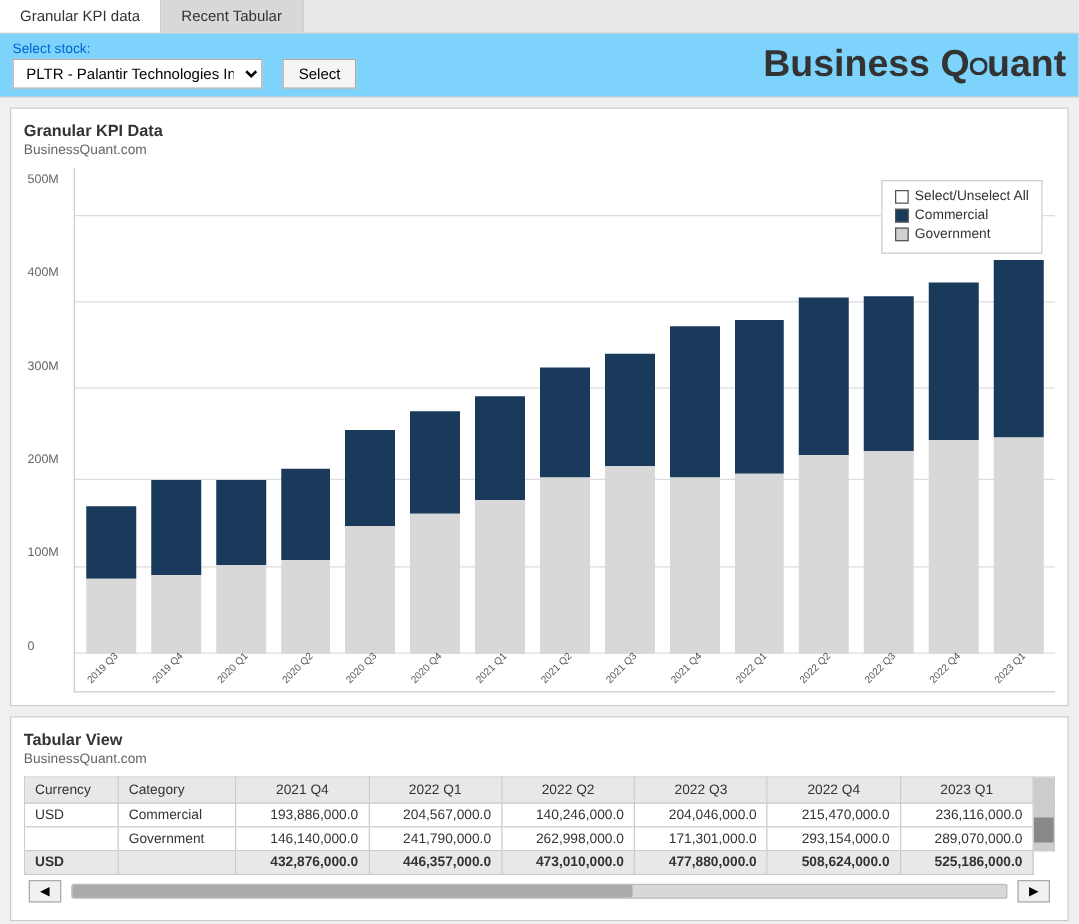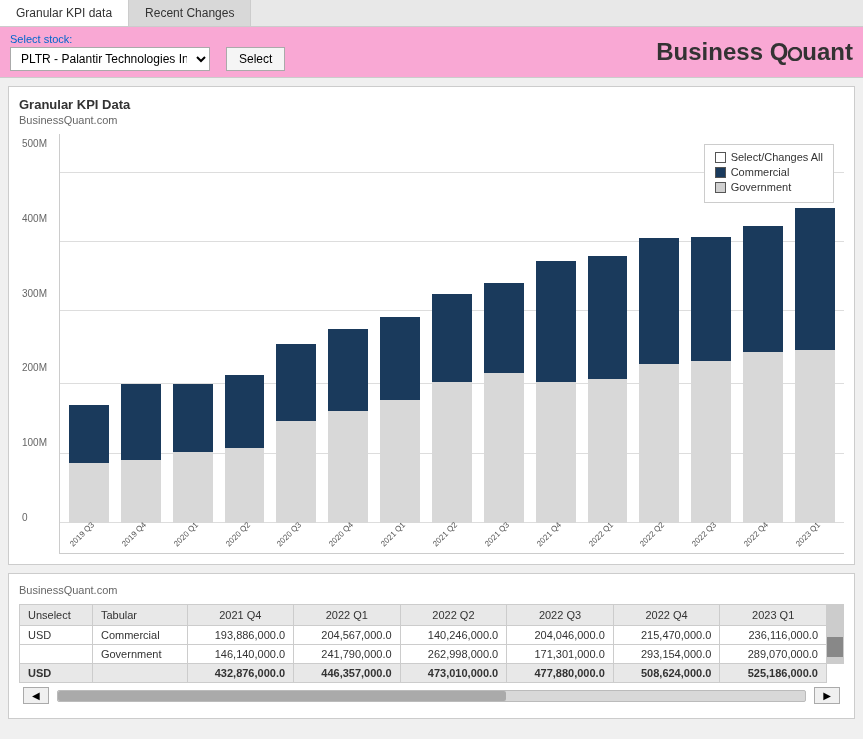--- a/index.html
+++ b/index.html
@@ -2,27 +2,27 @@
 <html><head>
   <meta charset="utf-8">
   <style>
     * { box-sizing: border-box; margin: 0; padding: 0; }
     body { font-family: Arial, sans-serif; font-size: 12px; background: #f0f0f0; color: #333; }
 
     .tabs { display: flex; background: #e8e8e8; border-bottom: 1px solid #ccc; }
     .tab { padding: 6px 16px; cursor: pointer; font-size: 12px; border-right: 1px solid #ccc; background: #d8d8d8; }
     .tab.active { background: #fff; border-bottom: none; }
 
-    .toolbar { display: flex; align-items: center; padding: 6px 10px; background: #f9a8d4; border-bottom: 1px solid #ccc; gap: 16px; }
+    .toolbar { display: flex; align-items: center; padding: 6px 10px; background: #7dd3fc; border-bottom: 1px solid #ccc; gap: 16px; }
     .toolbar-group { display: flex; flex-direction: column; }
     .toolbar-label { font-size: 11px; color: #0066cc; margin-bottom: 2px; }
     .toolbar-select { font-size: 12px; padding: 3px 6px; border: 1px solid #aaa; background: #fff; width: 200px; }
     .toolbar-select-small { width: 180px; }
     .reset-btn { padding: 4px 12px; font-size: 12px; border: 1px solid #aaa; background: #f5f5f5; cursor: pointer; margin-top: 14px; }
-    .logo { margin-left: auto; font-size: 24px; font-weight: bold; color: #333; }
+    .logo { margin-left: auto; font-size: 30px; font-weight: bold; color: #333; }
     .logo span { color: #333; }
 
     .main-content { padding: 8px; background: #f0f0f0; }
 
     .chart-section { background: #fff; border: 1px solid #ccc; padding: 10px; margin-bottom: 8px; }
     .chart-title { font-size: 13px; font-weight: bold; margin-bottom: 2px; }
     .chart-subtitle { font-size: 11px; color: #666; margin-bottom: 8px; }
 
     .legend { position: absolute; top: 10px; right: 10px; background: #fff; border: 1px solid #ccc; padding: 6px 10px; font-size: 11px; }
     .legend-item { display: flex; align-items: center; gap: 5px; margin-bottom: 3px; }
@@ -46,21 +46,21 @@
     tr.total-row { background: #e8e8e8; font-weight: bold; }
 
     .scrollbar-row { display: flex; align-items: center; justify-content: center; gap: 8px; padding: 4px; }
     .scroll-btn { padding: 2px 8px; border: 1px solid #aaa; background: #f0f0f0; cursor: pointer; font-size: 10px; }
   </style>
 </head>
 <body>
 
 <div class="tabs">
   <div class="tab active">Granular KPI data</div>
-  <div class="tab">Recent Changes</div>
+  <div class="tab">Recent Tabular</div>
 </div>
 
 <div class="toolbar">
   <div class="toolbar-group">
     <span class="toolbar-label">Select stock:</span>
     <select class="toolbar-select">
       <option>PLTR - Palantir Technologies Inc</option>
     </select>
   </div>
   <button class="reset-btn">Select</button>
@@ -238,43 +238,44 @@
             </div>
             <div style="flex: 1 1 0%; display: flex; align-items: flex-end; padding-bottom: 2px; overflow: visible;">
               <span style="font-size: 8px; color: rgb(85, 85, 85); transform: rotate(-45deg); transform-origin: left top; white-space: nowrap; display: block; margin-left: 4px;">2023 Q1</span>
             </div>
           </div>
       </div>
 
       <div class="legend">
         <div class="legend-item">
           <div class="legend-checkbox"></div>
-          <span>Select/Changes All</span>
+          <span>Select/Unselect All</span>
         </div>
         <div class="legend-item">
           <div class="legend-checkbox checked"></div>
           <span>Commercial</span>
         </div>
         <div class="legend-item">
           <div class="legend-checkbox checked-gray"></div>
           <span>Government</span>
         </div>
       </div>
     </div>
   </div>
 
   <div class="table-section">
+    <div class="table-title">Tabular View</div>
     <div class="table-subtitle">BusinessQuant.com</div>
 
     <div style="overflow-x: auto;">
       <table>
         <thead>
           <tr>
-            <th class="left">Unselect</th>
-            <th class="left">Tabular</th>
+            <th class="left">Currency</th>
+            <th class="left">Category</th>
             <th>2021 Q4</th>
             <th>2022 Q1</th>
             <th>2022 Q2</th>
             <th>2022 Q3</th>
             <th>2022 Q4</th>
             <th>2023 Q1</th>
             <th style="width:14px; background:#ccc;"></th>
           </tr>
         </thead>
         <tbody id="table-body">

